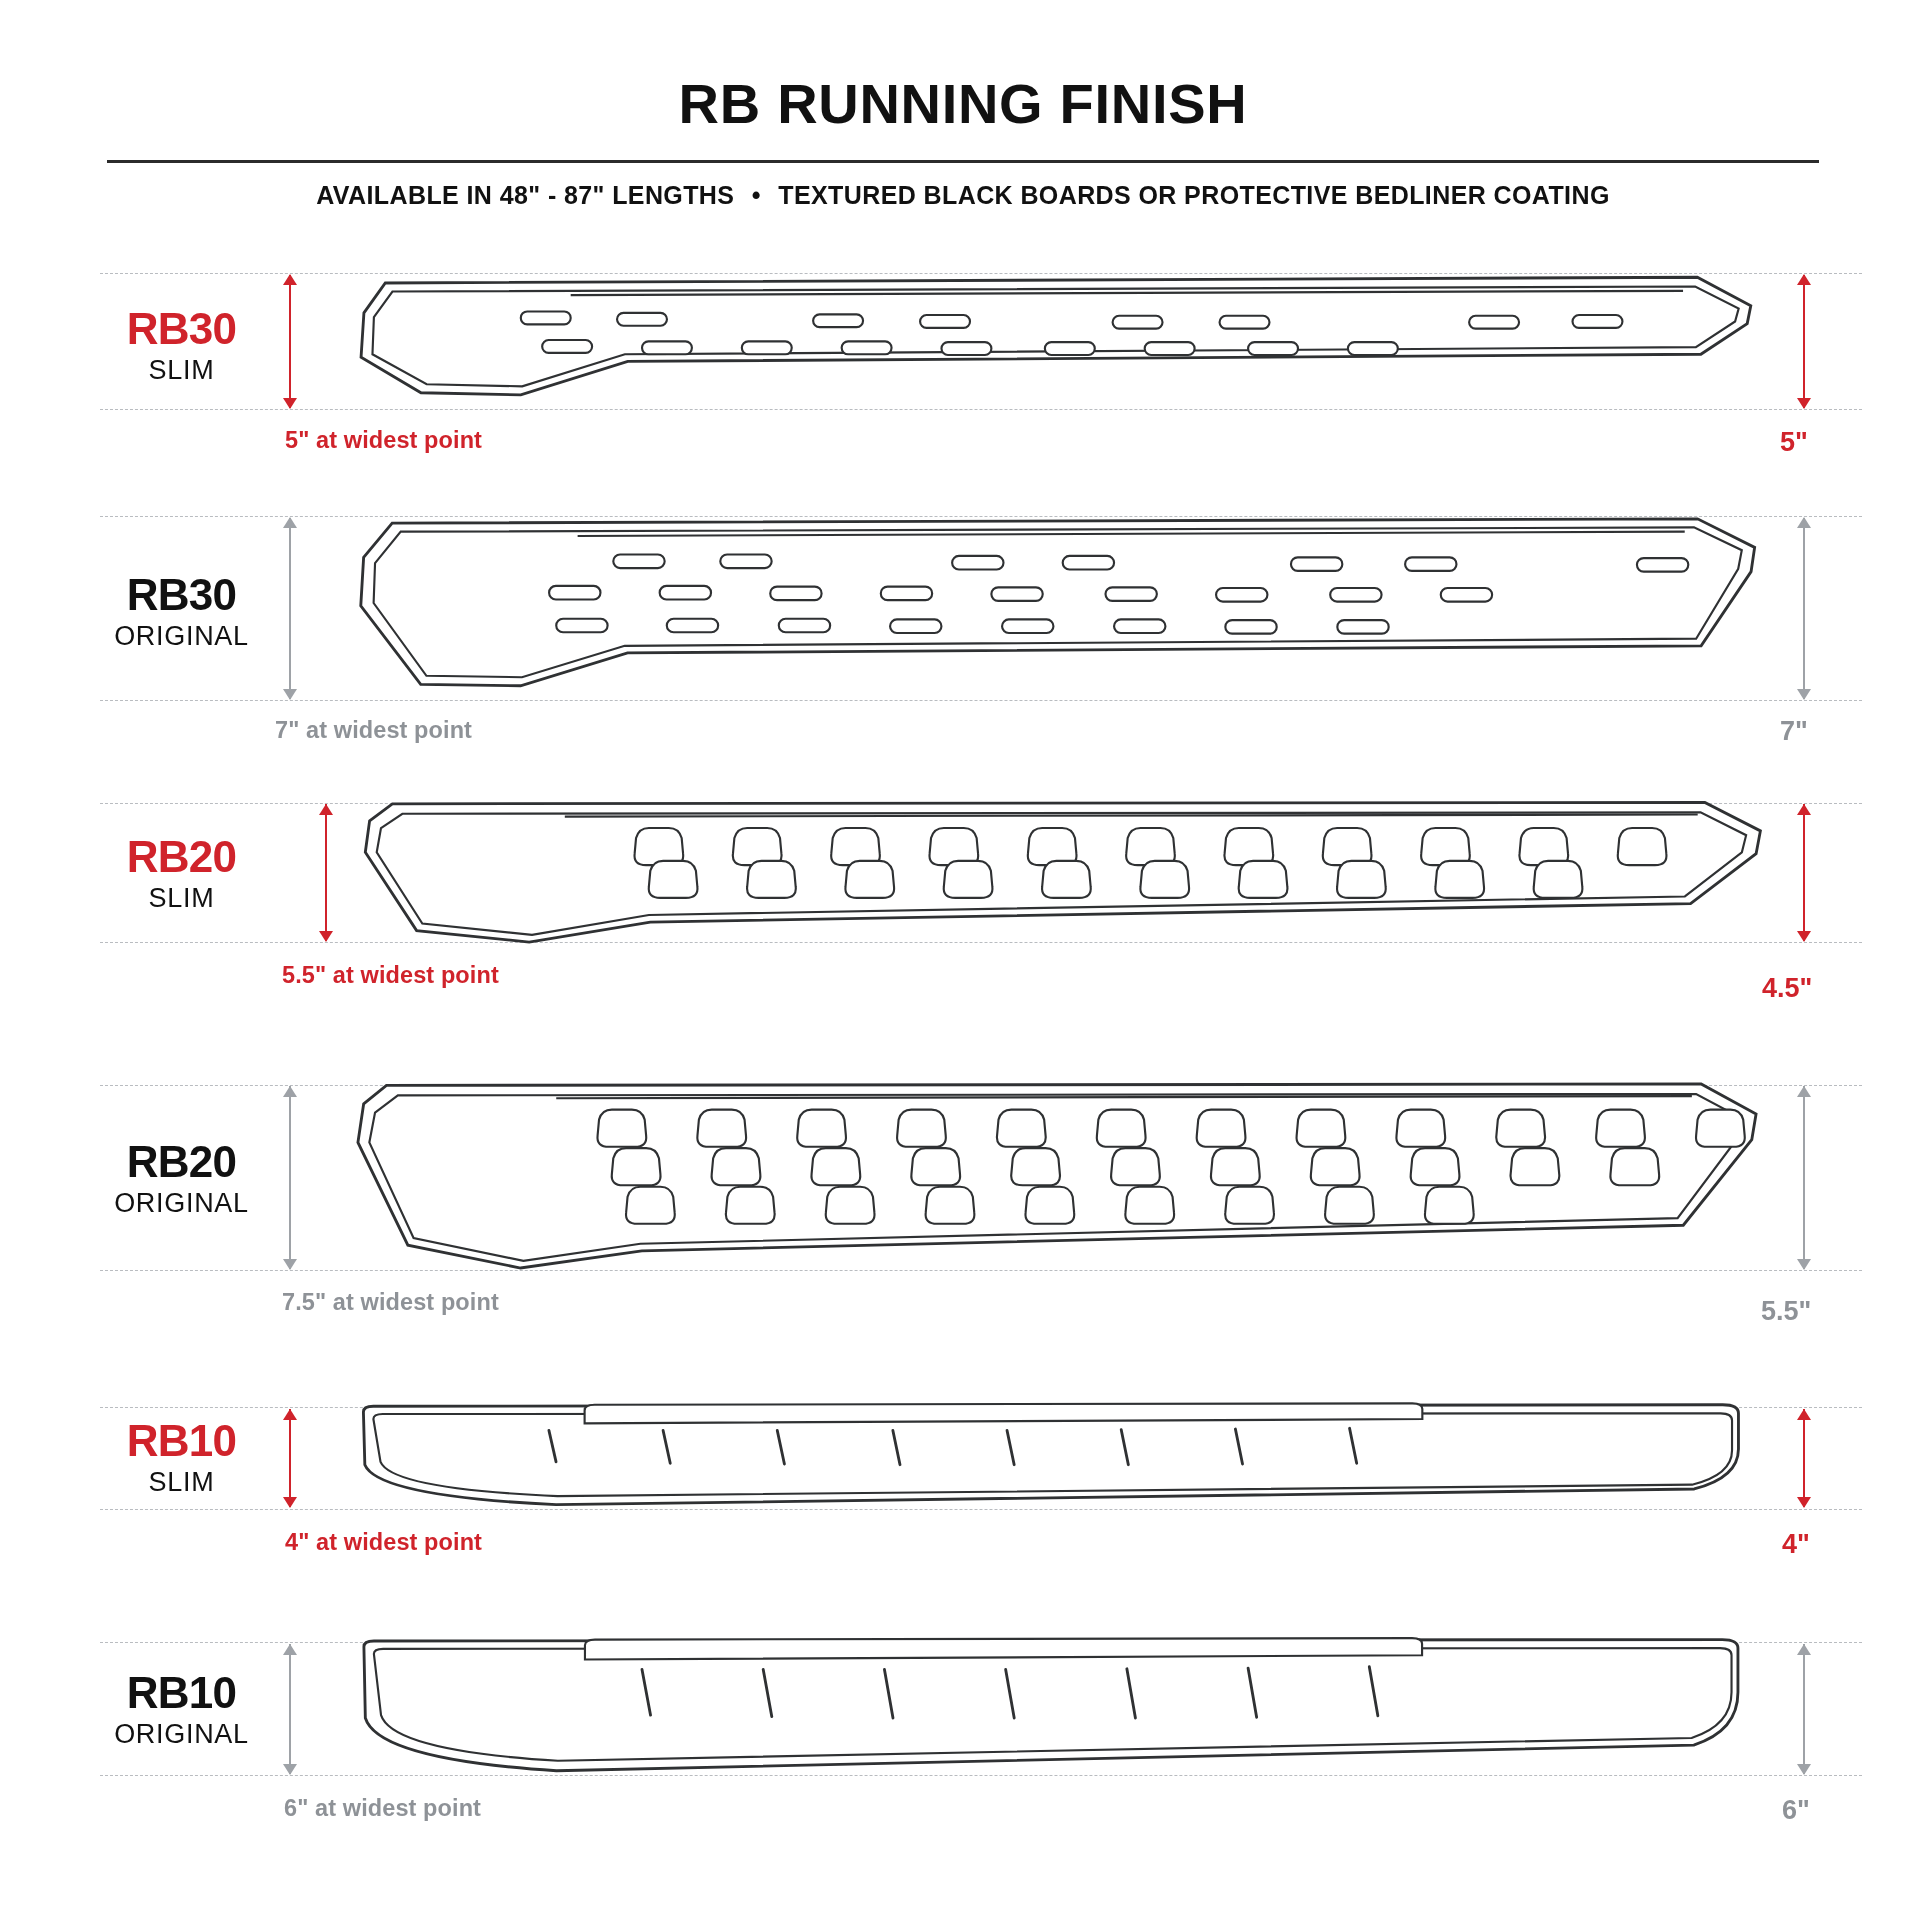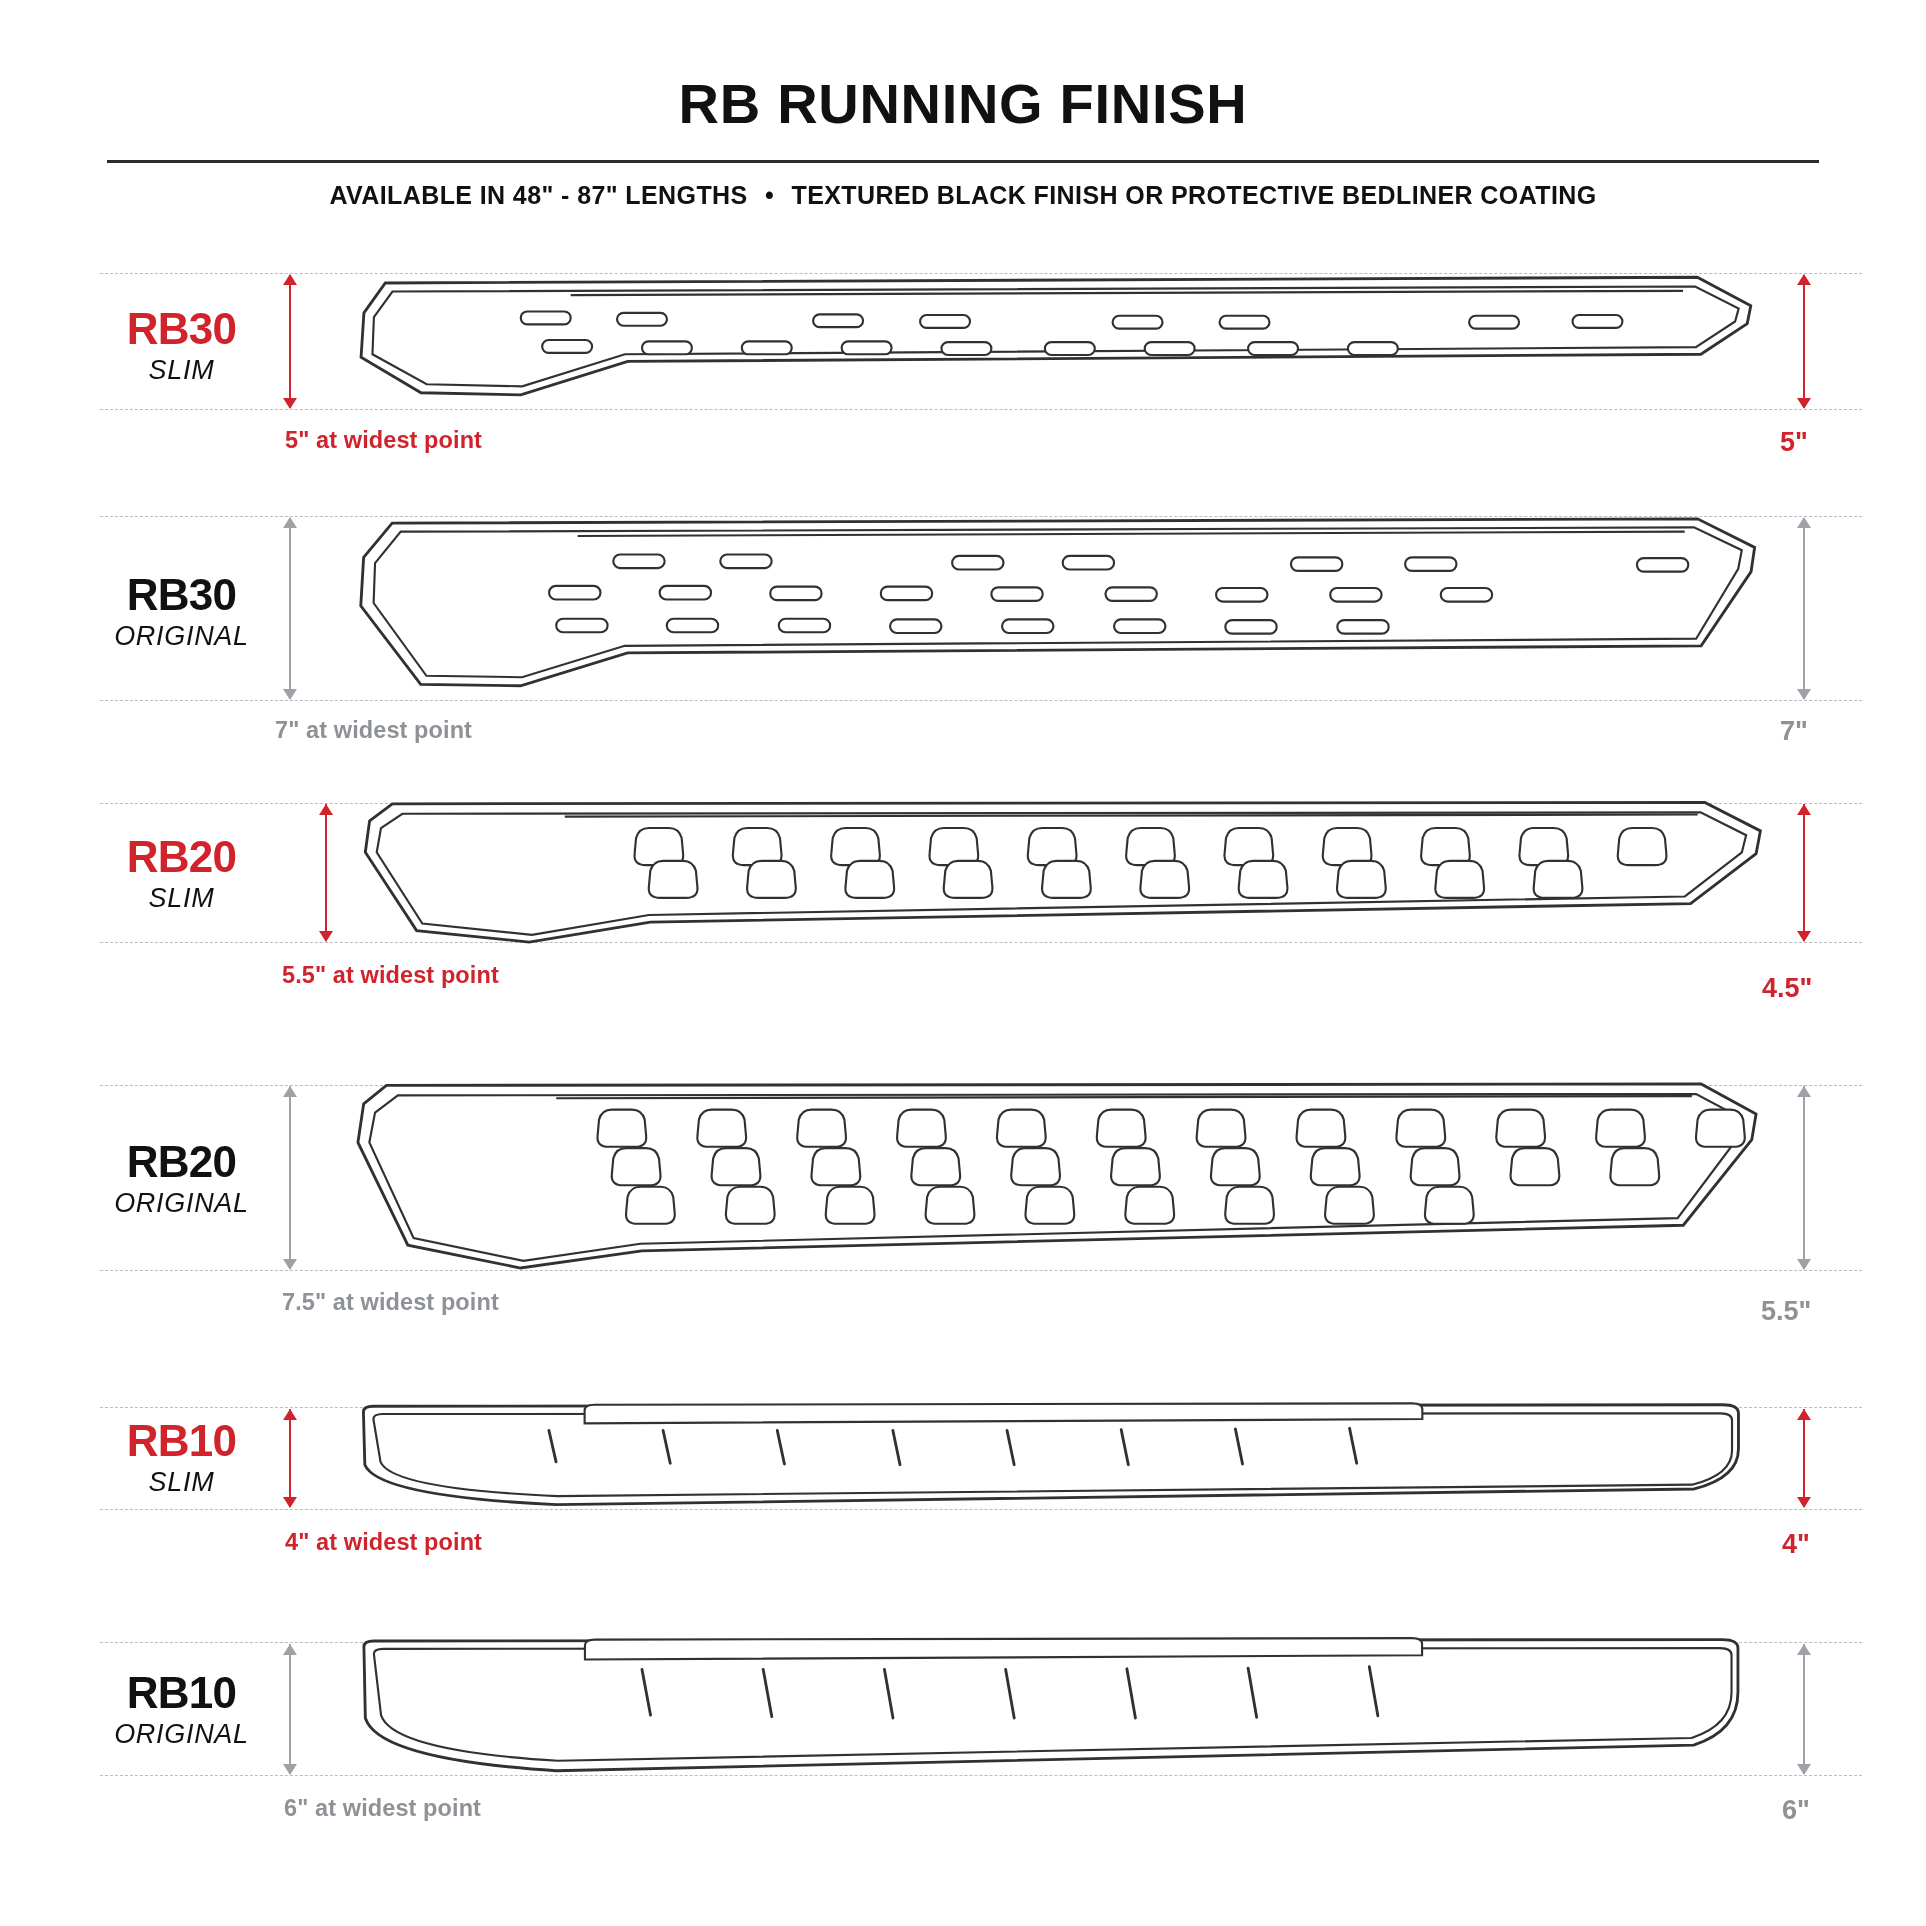--- a/index.html
+++ b/index.html
@@ -75,21 +75,20 @@
     font-size: 44px;
     font-weight: bold;
     letter-spacing: -0.7px;
     line-height: 1.0;
   }
   .variant {
     font-size: 27px;
     letter-spacing: 0.7px;
     margin-top: 5.7px;
     line-height: 1.0;
-    font-style: italic;
   }
   .red { color: #d0232b; }
   .blk { color: #111111; }
 
   
   .guide {
     position: absolute;
     left: 100px;
     right: 64px;
     border-top: 1.4px dashed #b9bcc0;
@@ -155,21 +154,21 @@
 <body>
 
 <div class="page">
 
   <div class="header">
     <div class="title">RB RUNNING FINISH</div>
     <div class="rule"></div>
     <div class="subtitle">
       <span>AVAILABLE IN 48" - 87" LENGTHS</span>
       <span class="dot">•</span>
-      <span>TEXTURED BLACK FINISH OR PROTECTIVE BEDLINER COATING</span>
+      <span>TEXTURED BLACK BOARDS OR PROTECTIVE BEDLINER COATING</span>
     </div>
   </div>
 
   <div class="rows">
 
     <div class="row" style="height:243px;">
       <div class="guide" style="top:7.1px;"></div>
       <div class="guide" style="top:143px;"></div>
 
       <div class="label-block" style="top:41px;">

